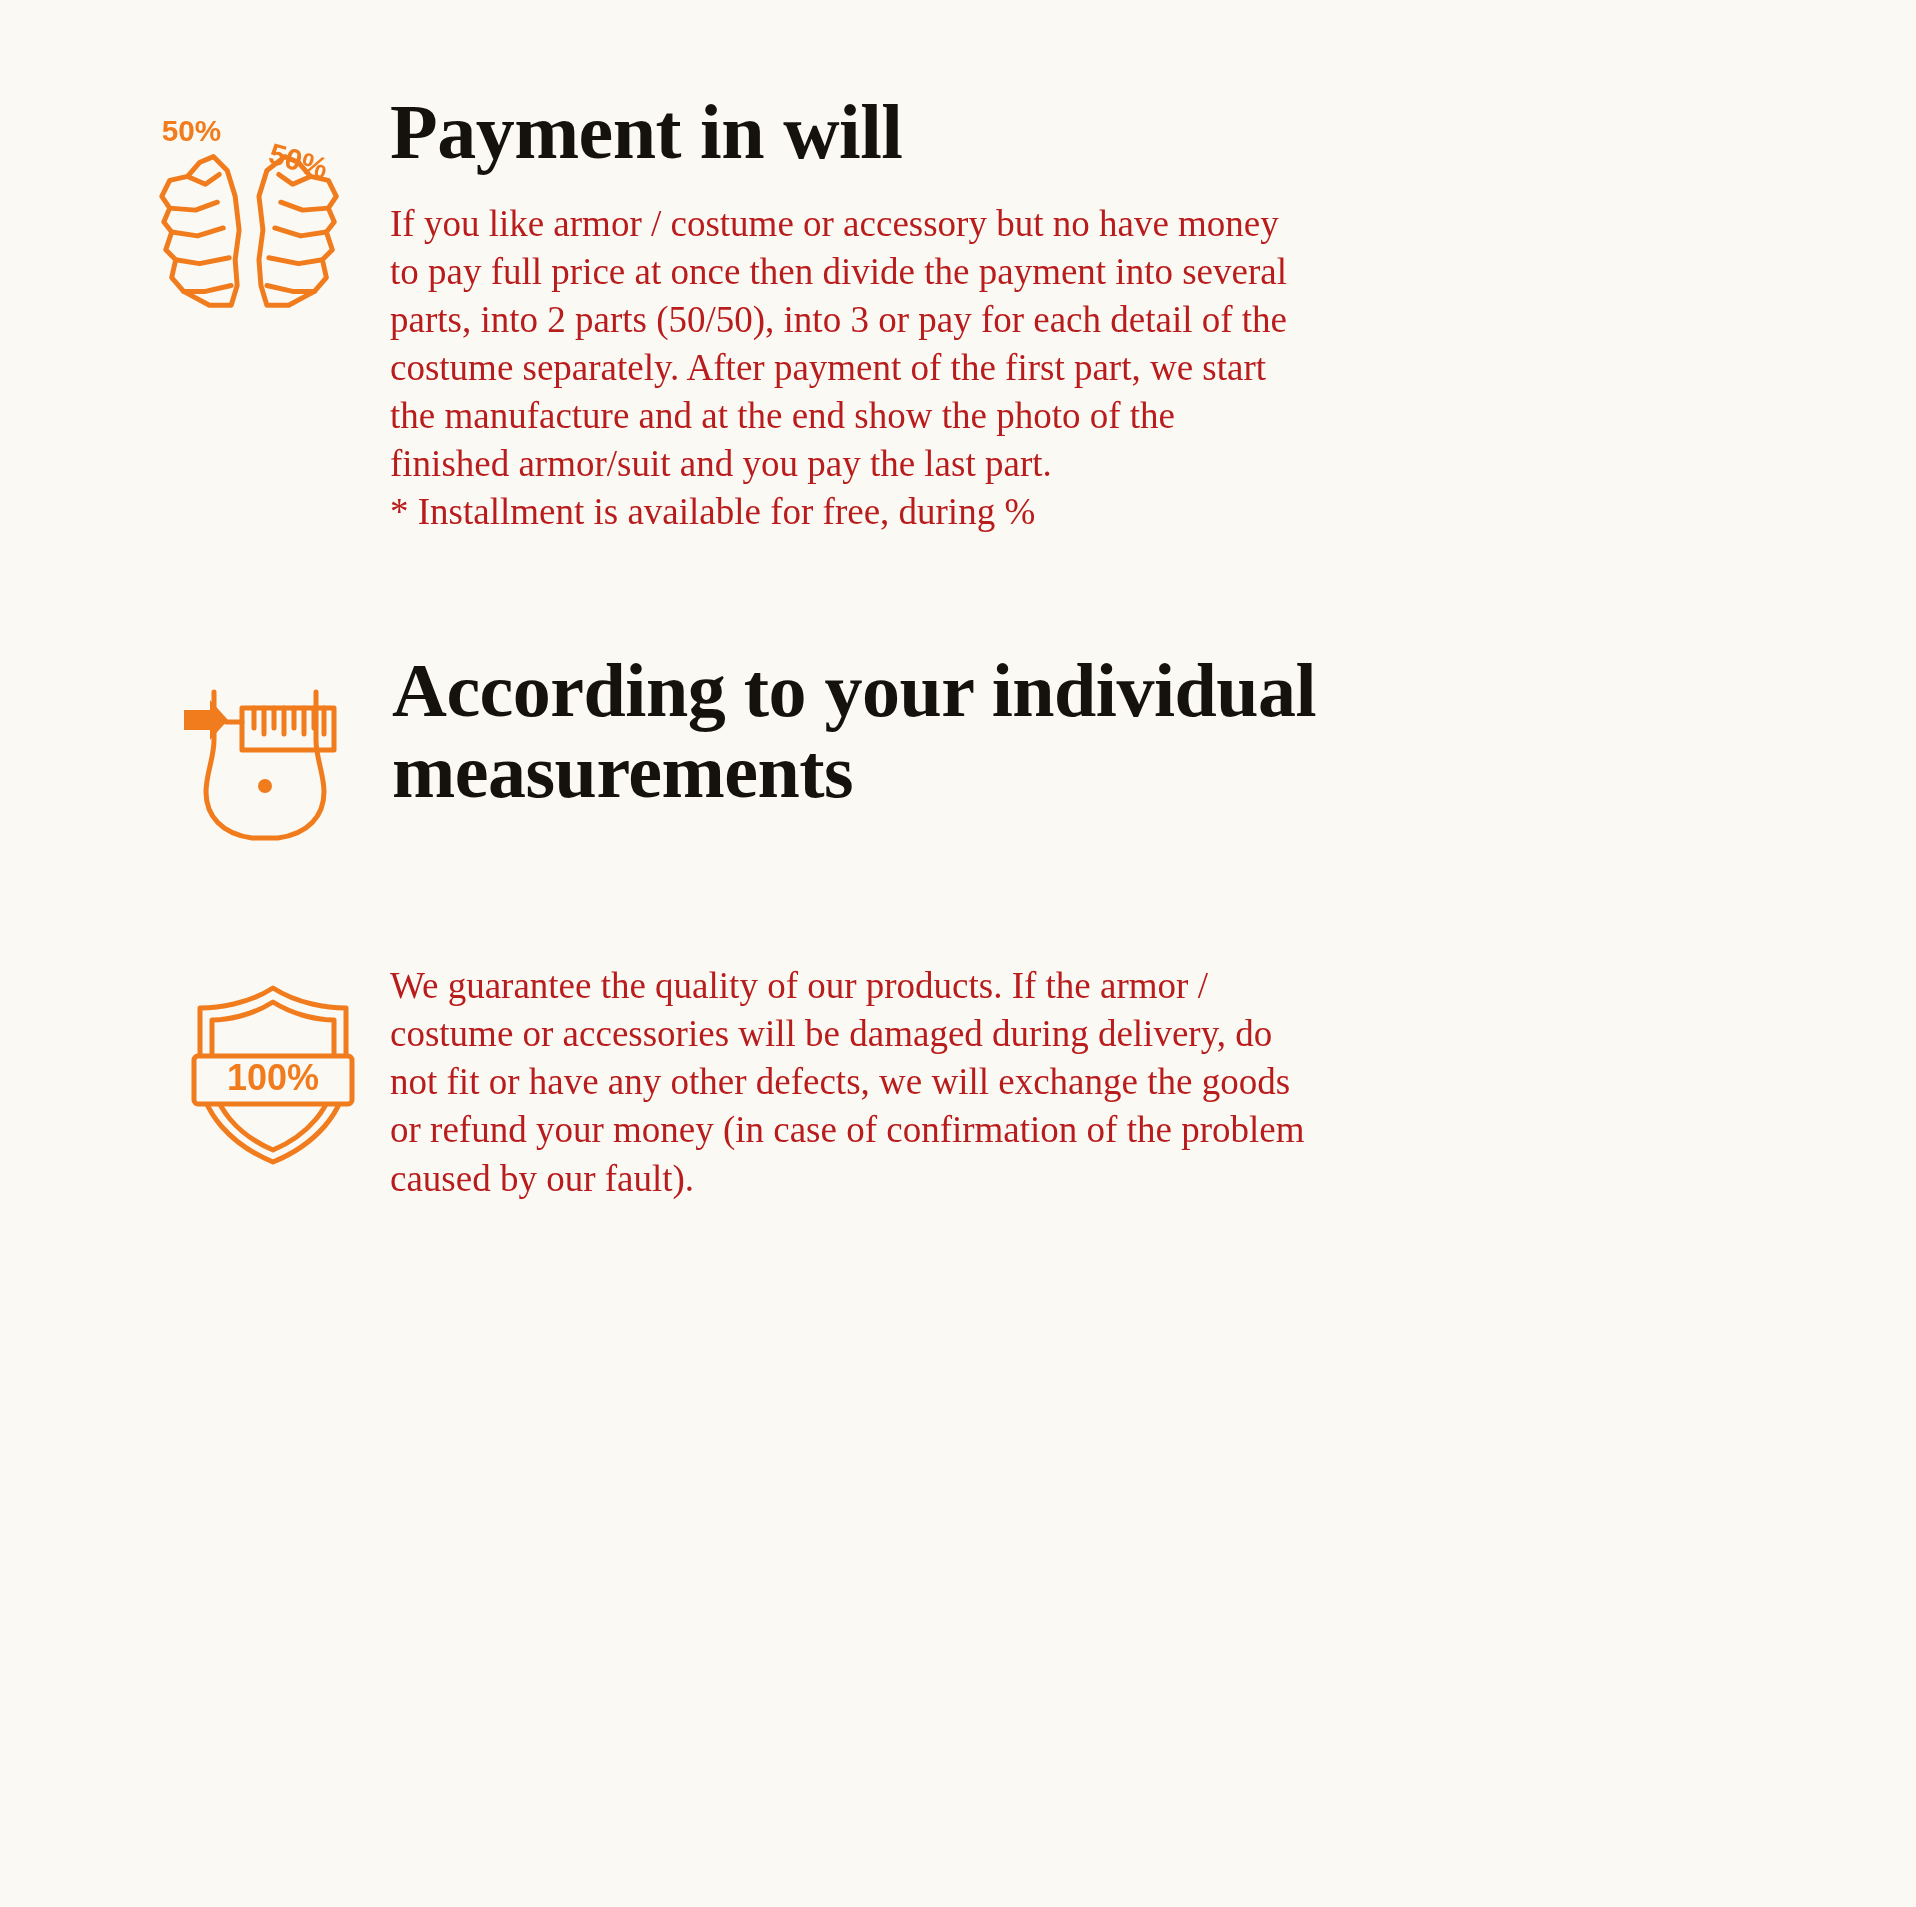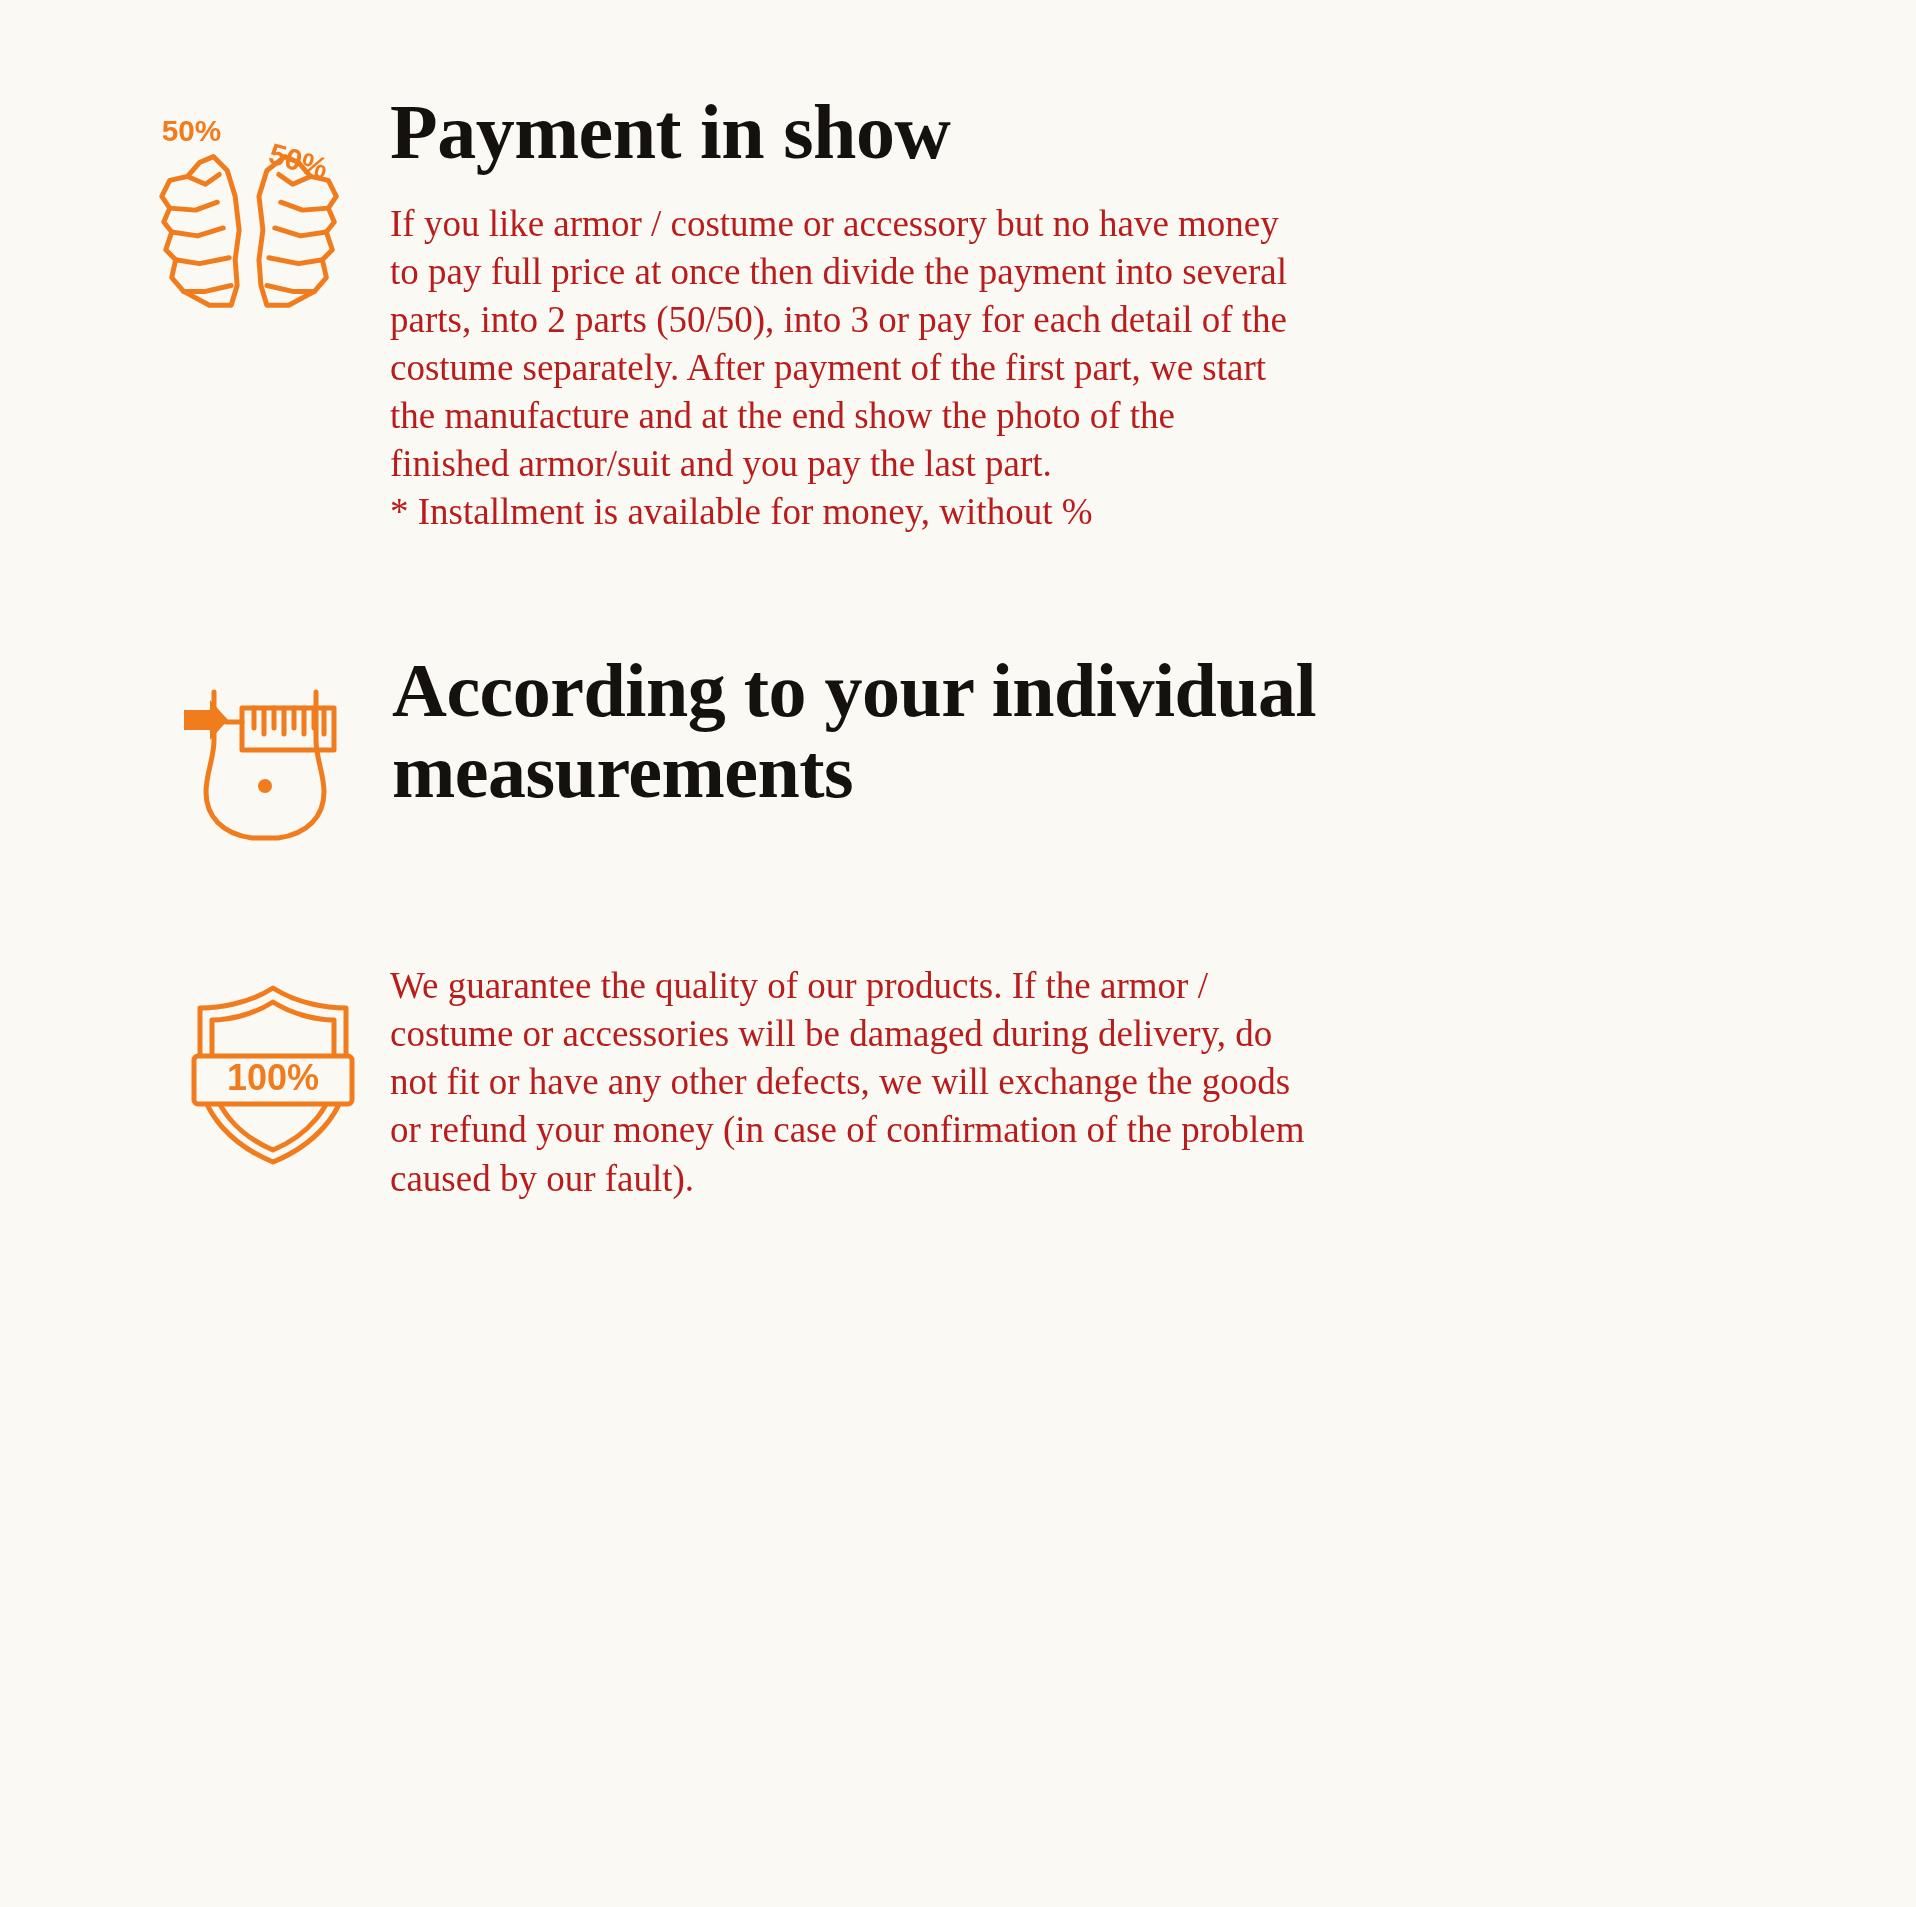--- a/index.html
+++ b/index.html
@@ -142,24 +142,24 @@
           <path d="M190 98 L164 100 L142 92"></path>
           <path d="M188 122 L162 126 L136 118"></path>
           <path d="M184 150 L160 154 L130 148"></path>
           <path d="M176 182 L154 182 L128 176"></path>
         </g>
         <text x="22" y="30" font-family="'Liberation Sans', sans-serif" font-size="30" font-weight="bold" fill="#f07c1e">50%</text>
         <text x="128" y="52" font-family="'Liberation Sans', sans-serif" font-size="30" font-weight="bold" fill="#f07c1e" transform="rotate(16 128 52)">50%</text>
       </svg>
     </div>
     <div class="feature-body">
-      <h2 class="feature-title">Payment in show</h2>
+      <h2 class="feature-title">Payment in will</h2>
       <p class="feature-text">
         <span>If you like armor / costume or accessory but no have money to pay full price at once then divide the payment into several parts, into 2 parts (50/50), into 3 or pay for each detail of the costume separately. After payment of the first part, we start the manufacture and at the end show the photo of the finished armor/suit and you pay the last part.</span>
-        <span class="note">* Installment is available for money, without %</span>
+        <span class="note">* Installment is available for free, during %</span>
       </p>
     </div>
   </section>
 
   <section class="feature" id="section-measurements">
     <div class="feature-icon">
       <svg class="icon-svg" width="200" height="168" viewBox="0 0 200 168" xmlns="http://www.w3.org/2000/svg">
         <g fill="none" stroke="#f07c1e" stroke-width="5" stroke-linejoin="round" stroke-linecap="round">
 
           <path d="M44 10 L44 58 C44 76 36 92 36 110 C36 134 52 152 82 156 L108 156 C138 152 154 134 154 110 C154 92 146 76 146 58 L146 10"></path>

